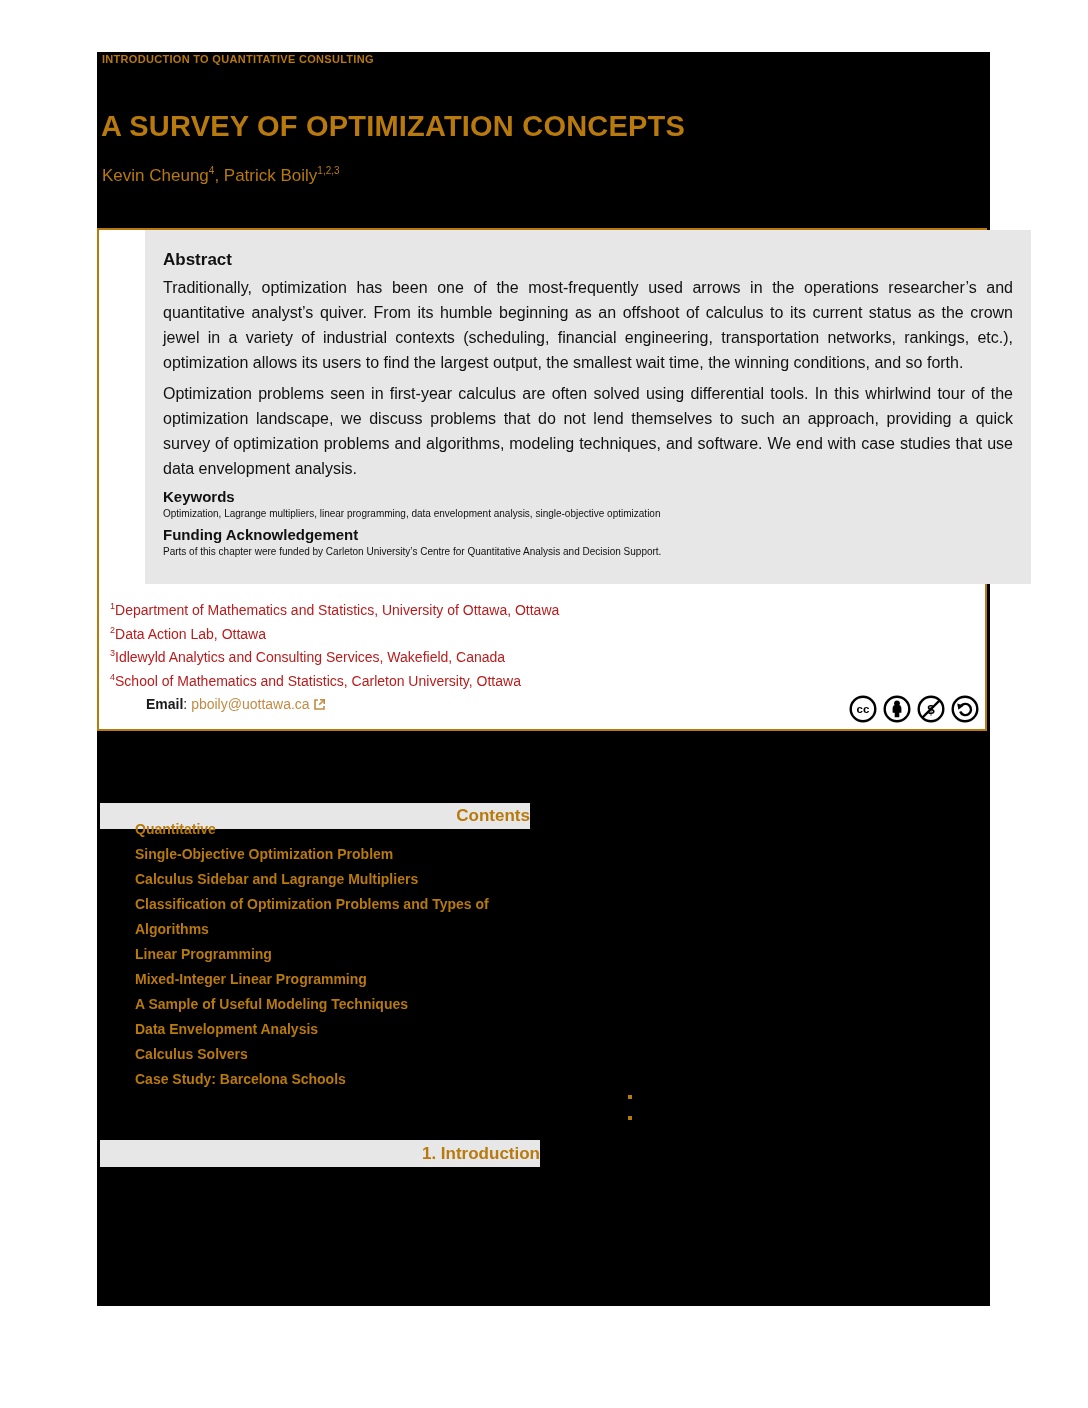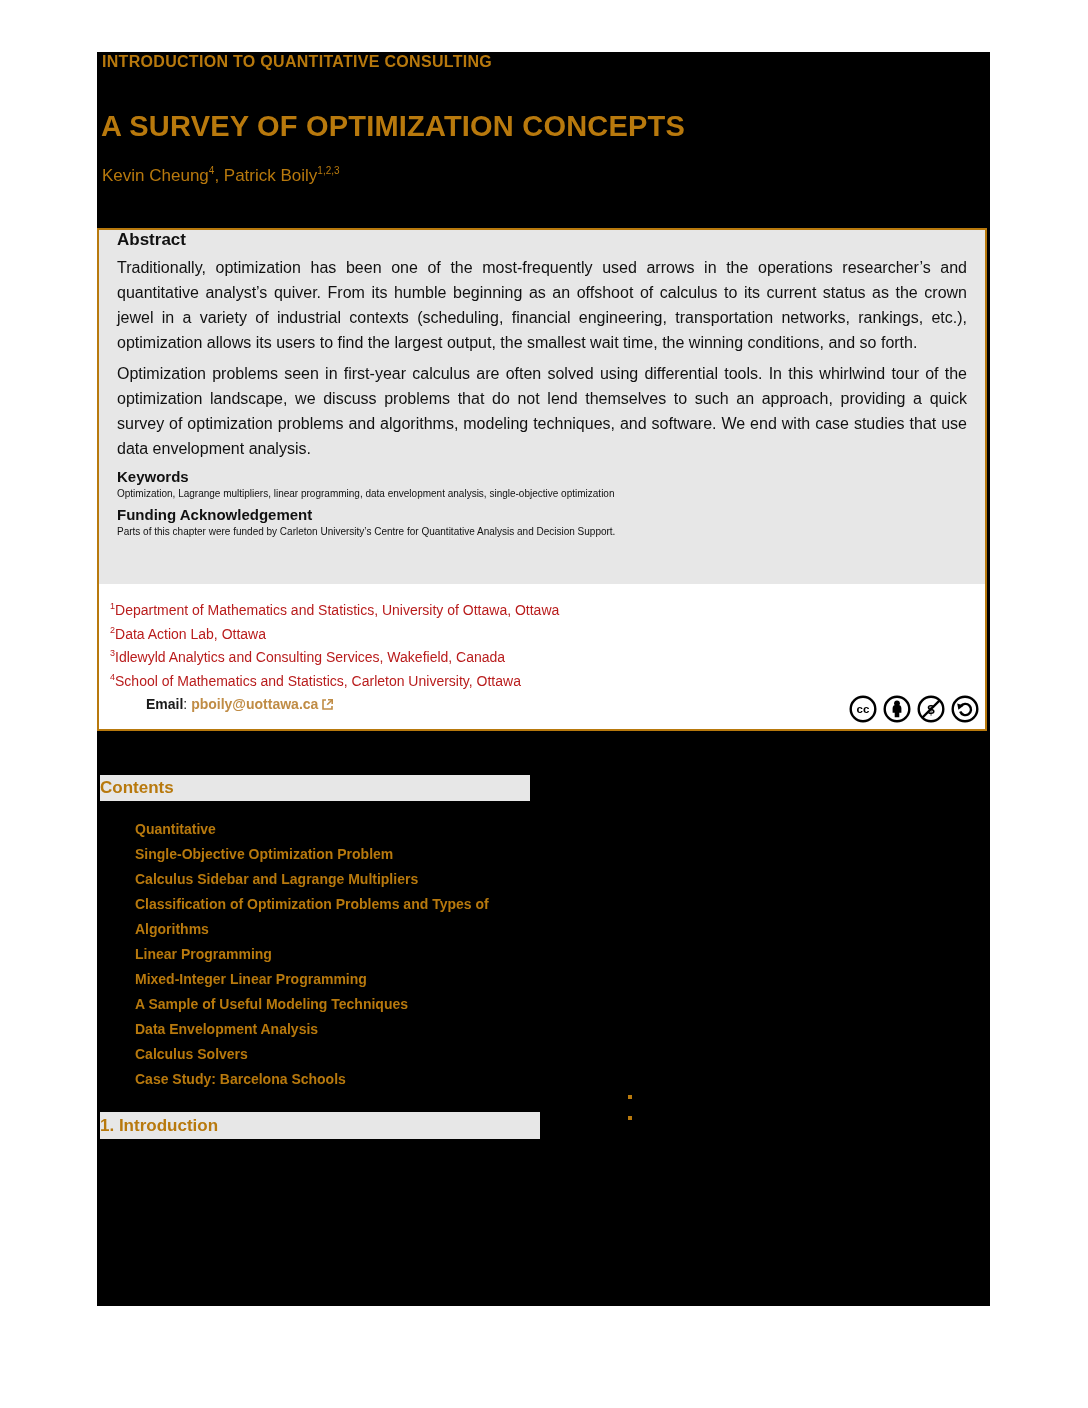--- a/index.html
+++ b/index.html
@@ -13,61 +13,62 @@
   body{
     width:1088px;height:1408px;position:relative;overflow:hidden;
     font-family:"Liberation Sans","DejaVu Sans",sans-serif;
   }
   .page{
     position:absolute;left:97px;top:52px;width:893px;height:1254px;
     background:var(--pageblack);
   }
   .running-head{
     position:absolute;left:5px;top:1px;
-    color:var(--accent);font-size:16px;font-weight:bold;letter-spacing:.3px;
+    color:var(--accent);font-size:11px;font-weight:bold;letter-spacing:.3px;
   }
   .doc-title{
     position:absolute;left:4px;top:58px;width:860px;
     color:var(--accent);font-size:29px;font-weight:bold;letter-spacing:.2px;
   }
   .authors{
     position:absolute;left:5px;top:114px;
     color:var(--accent);font-size:17px;
   }
   .authors sup{font-size:10px;line-height:0;}
   .info-box{
     position:absolute;left:0;top:176px;width:890px;height:503px;
     background:#ffffff;border:2px solid var(--accent);
   }
   .abstract-panel{
     width:100%;height:354px;background:var(--panel);
-    padding:0 18px 8px 18px;color:#111111;overflow:hidden;
+    padding:20px 18px 8px 18px;color:#111111;overflow:hidden;margin-left:46px;
   }
   .abstract-heading{font-size:17px;font-weight:bold;margin-bottom:5px;}
   .abstract-par{font-size:16px;line-height:25px;text-align:justify;}
   .abstract-par + .abstract-par{margin-top:6px;}
   .sub-heading{font-size:15px;font-weight:bold;margin-top:7px;}
   .sub-text{font-size:10px;margin-top:3px;}
   .affiliations{
     list-style:none;margin:12px 0 0 11px;color:#b91c1c;
     font-size:14px;line-height:20px;
   }
   .affiliations sup{font-size:9px;}
   .email-line{margin:5px 0 0 11px;font-size:14px;color:#1a1a1a;}
   .email-label{font-weight:bold;padding-left:36px;}
-  .email-link{color:var(--link);text-decoration:none;cursor:pointer;font-weight:bold;}
+  .email-link{color:var(--link);text-decoration:none;cursor:pointer;}
   .ext-icon{margin-left:4px;vertical-align:-1px;}
   .license-badges{
     position:absolute;right:5px;bottom:5px;display:flex;gap:4px;
   }
   .badge{width:30px;height:30px;display:block;cursor:pointer;}
   .bar{
     position:absolute;background:var(--panel);
     color:var(--accent);font-weight:bold;font-size:17px;
-    text-align:left;
+    text-align:right;
+    margin-top:28px;
   }
   .contents-bar{left:3px;top:723px;width:430px;height:26px;line-height:26px;}
   .section-bar{left:3px;top:1060px;width:440px;height:27px;line-height:27px;}
   .toc{
     position:absolute;left:38px;top:765px;width:420px;
     list-style:none;
   }
   .toc li{
     color:var(--accent);font-size:14px;font-weight:bold;line-height:25px;
     cursor:pointer;

